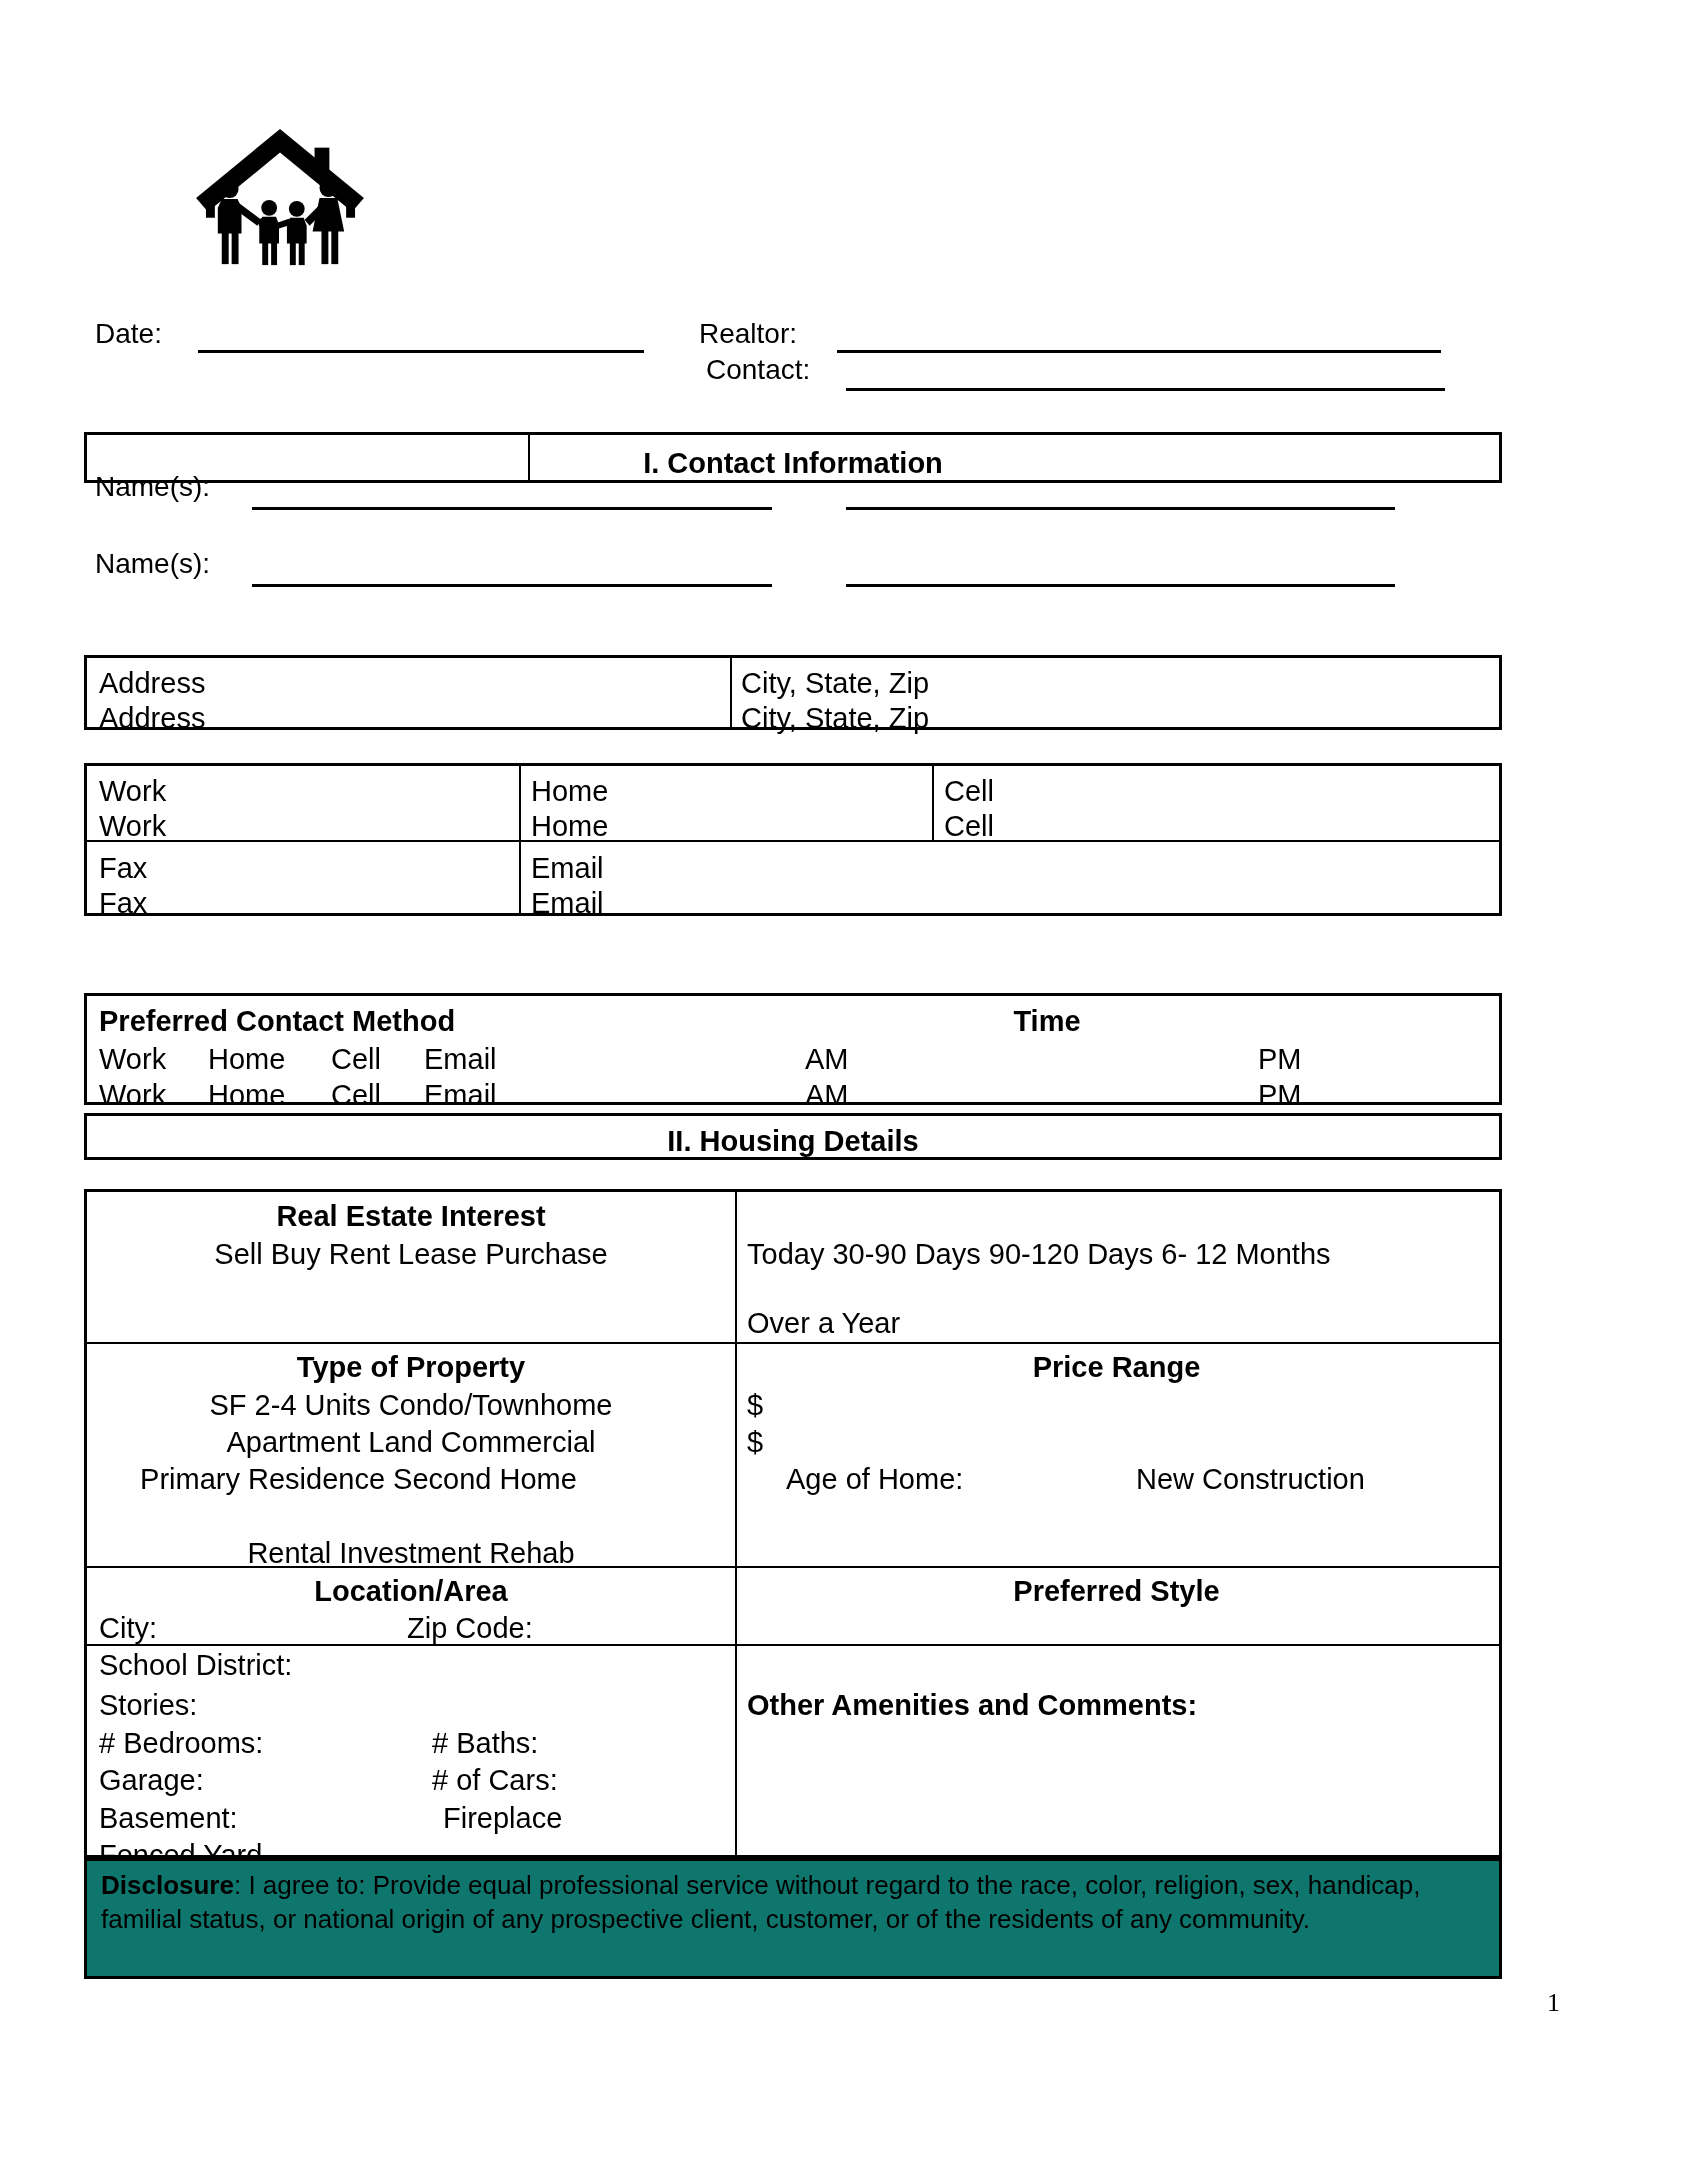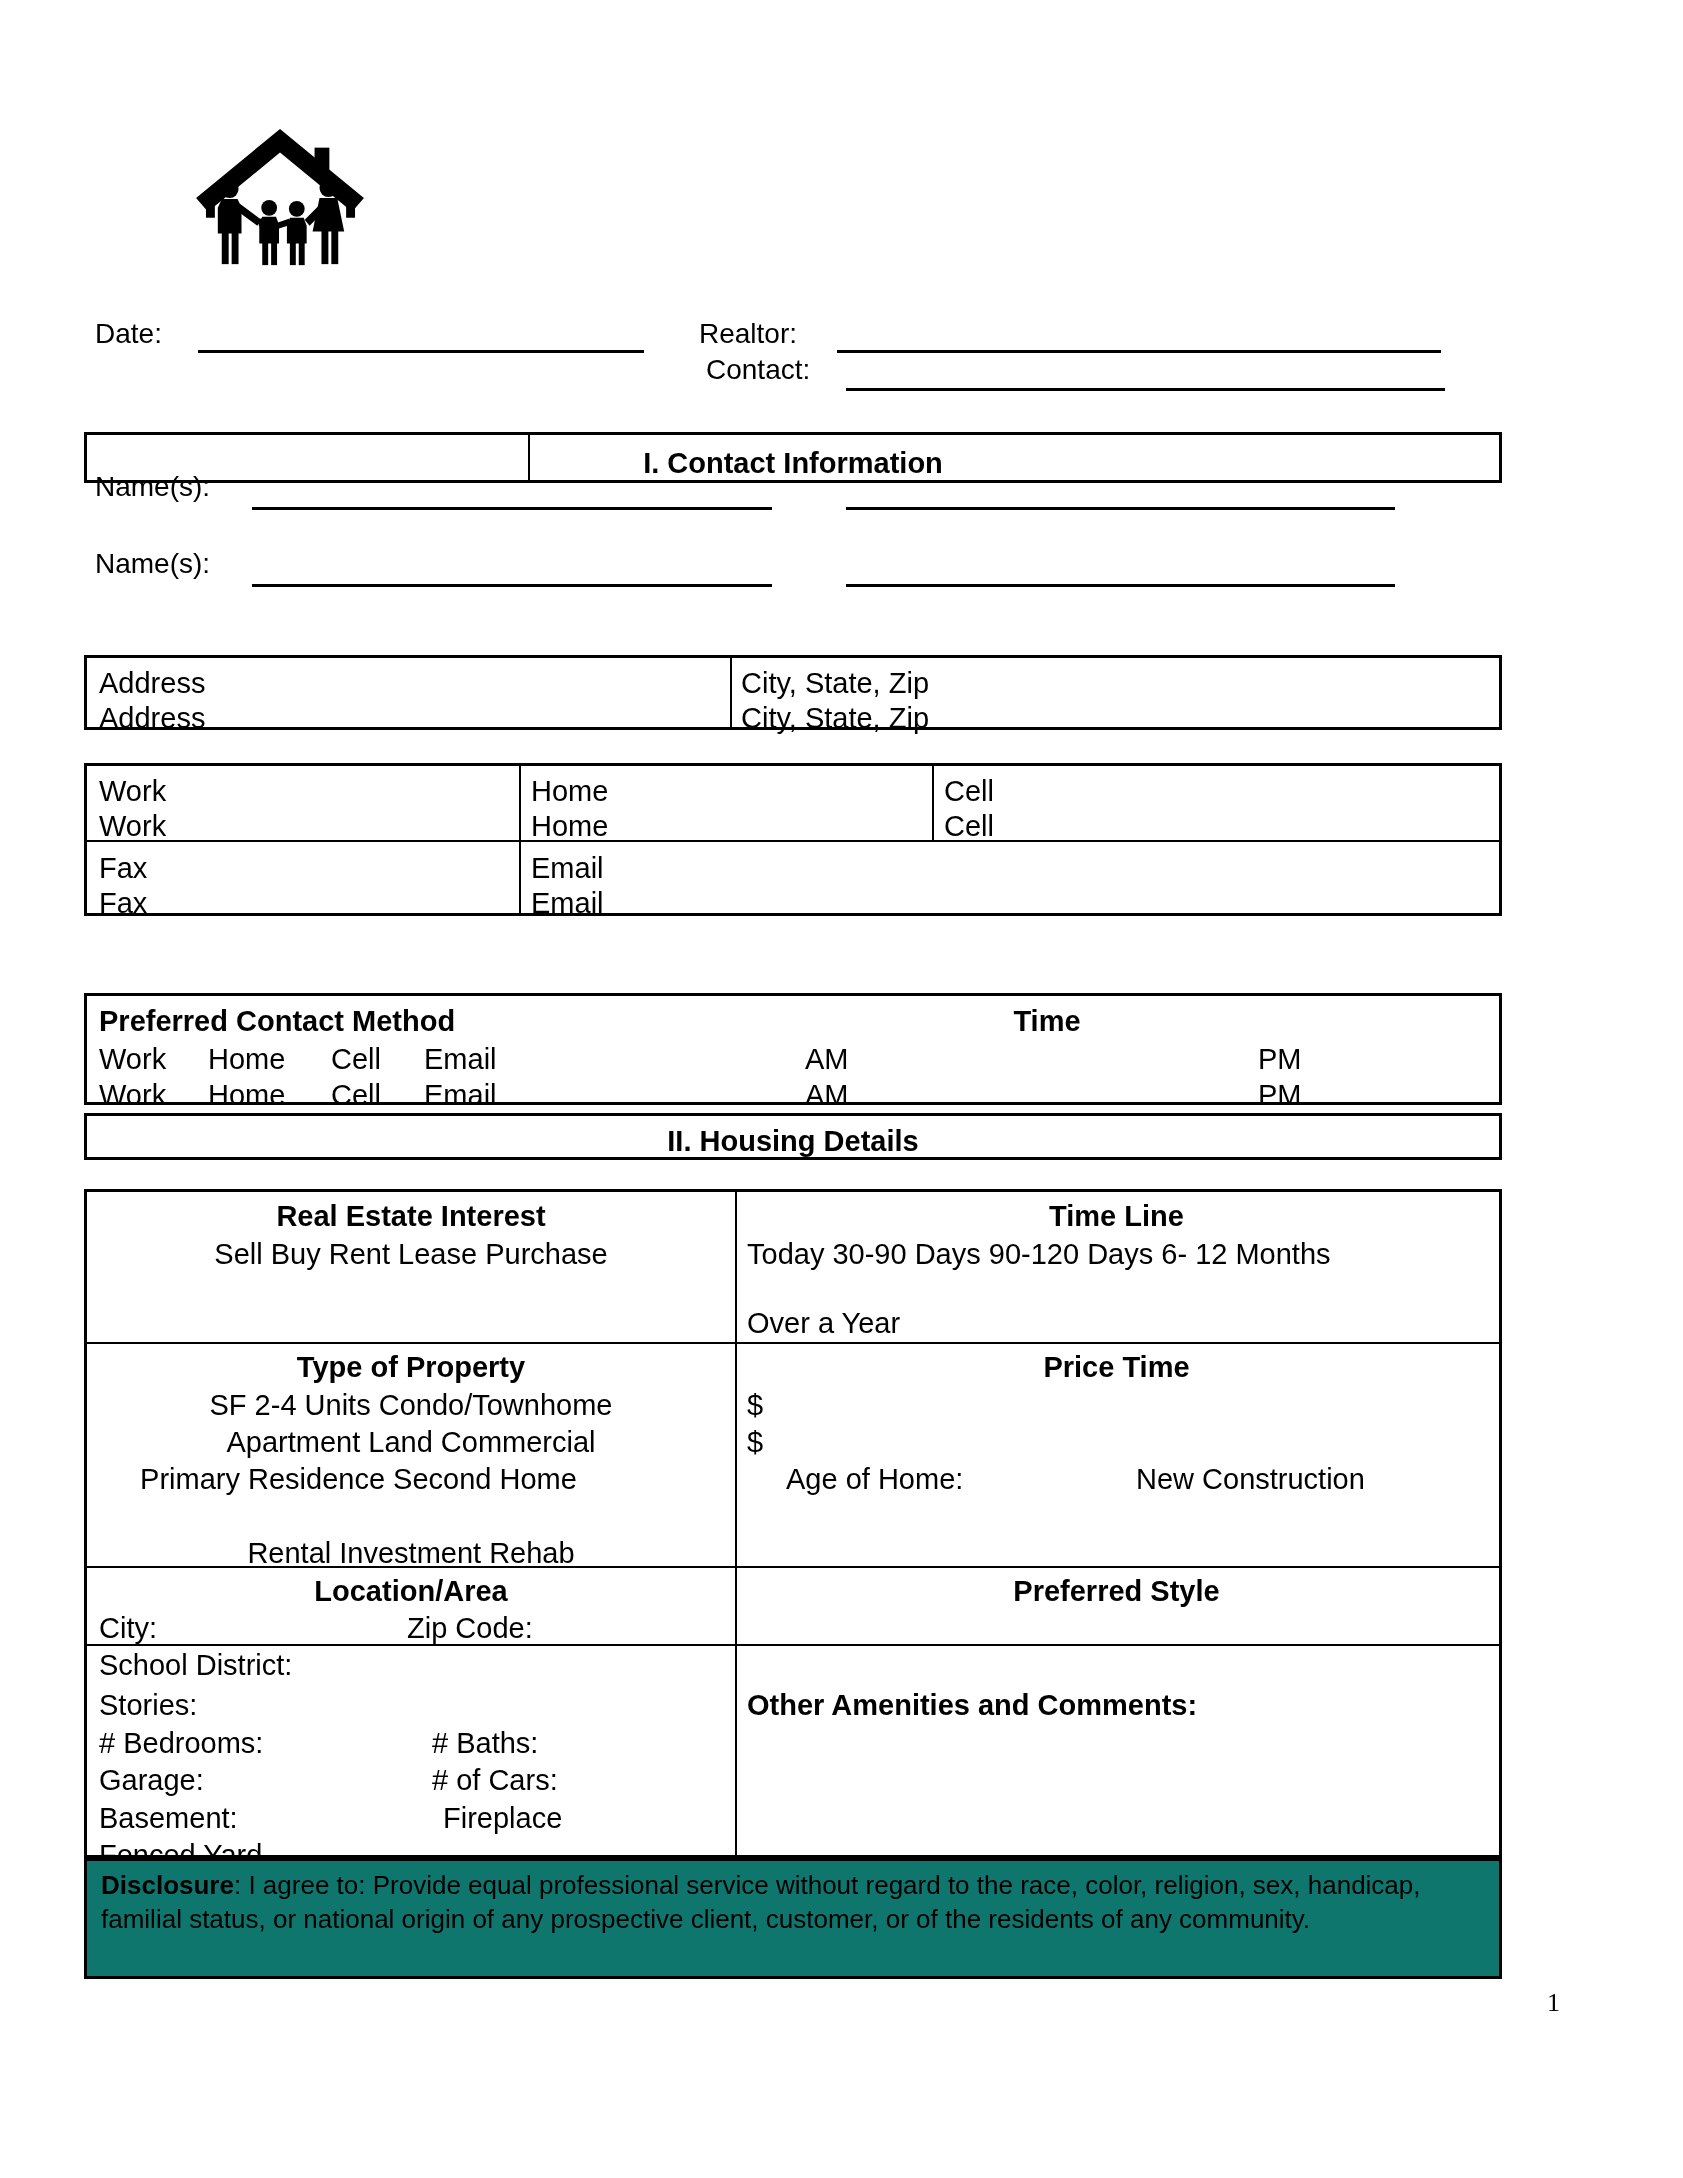--- a/index.html
+++ b/index.html
@@ -264,31 +264,30 @@
 
     <div class="cellline" style="left:648px; top:0; bottom:0;"></div>
 
     <div class="rowline" style="top:150px;"></div>
     <div class="rowline" style="top:374px;"></div>
     <div class="rowline" style="top:452px;"></div>
 
     <div class="cell-ctr b" style="left:0; top:10px; width:648px;">Real Estate Interest</div>
     <div class="cell-ctr" style="left:0; top:48px; width:648px;">Sell  Buy   Rent   Lease Purchase</div>
 
-    <div class="cell-ctr b" style="left:648px; top:10px; width:763px;">Time Line</div>
     <div class="cell-text" style="left:660px; top:48px;">Today  30-90 Days   90-120 Days  6- 12 Months</div>
     <div class="cell-text" style="left:660px; top:117px;">Over a Year</div>
 
     <div class="cell-ctr b" style="left:0; top:161px; width:648px;">Type of Property</div>
     <div class="cell-ctr" style="left:0; top:199px; width:648px;">SF   2-4 Units   Condo/Townhome</div>
     <div class="cell-ctr" style="left:0; top:236px; width:648px;">Apartment    Land   Commercial</div>
     <div class="cell-ctr" style="left:0; top:273px; width:543px;">Primary Residence    Second Home</div>
     <div class="cell-ctr" style="left:0; top:347px; width:648px;">Rental    Investment  Rehab</div>
 
-    <div class="cell-ctr b" style="left:648px; top:161px; width:763px;">Price Time</div>
+    <div class="cell-ctr b" style="left:648px; top:161px; width:763px;">Price Range</div>
     <div class="cell-text" style="left:660px; top:199px;">$</div>
     <div class="cell-text" style="left:660px; top:236px;">$</div>
     <div class="cell-text" style="left:699px; top:273px;">Age of Home:</div>
     <div class="cell-text" style="left:1049px; top:273px;">New Construction</div>
 
     <div class="cell-ctr b" style="left:0; top:385px; width:648px;">Location/Area</div>
     <div class="cell-text" style="left:12px; top:422px;">City:</div>
     <div class="cell-text" style="left:320px; top:422px;">Zip Code:</div>
     <div class="cell-text" style="left:12px; top:459px;">School District:</div>
 

